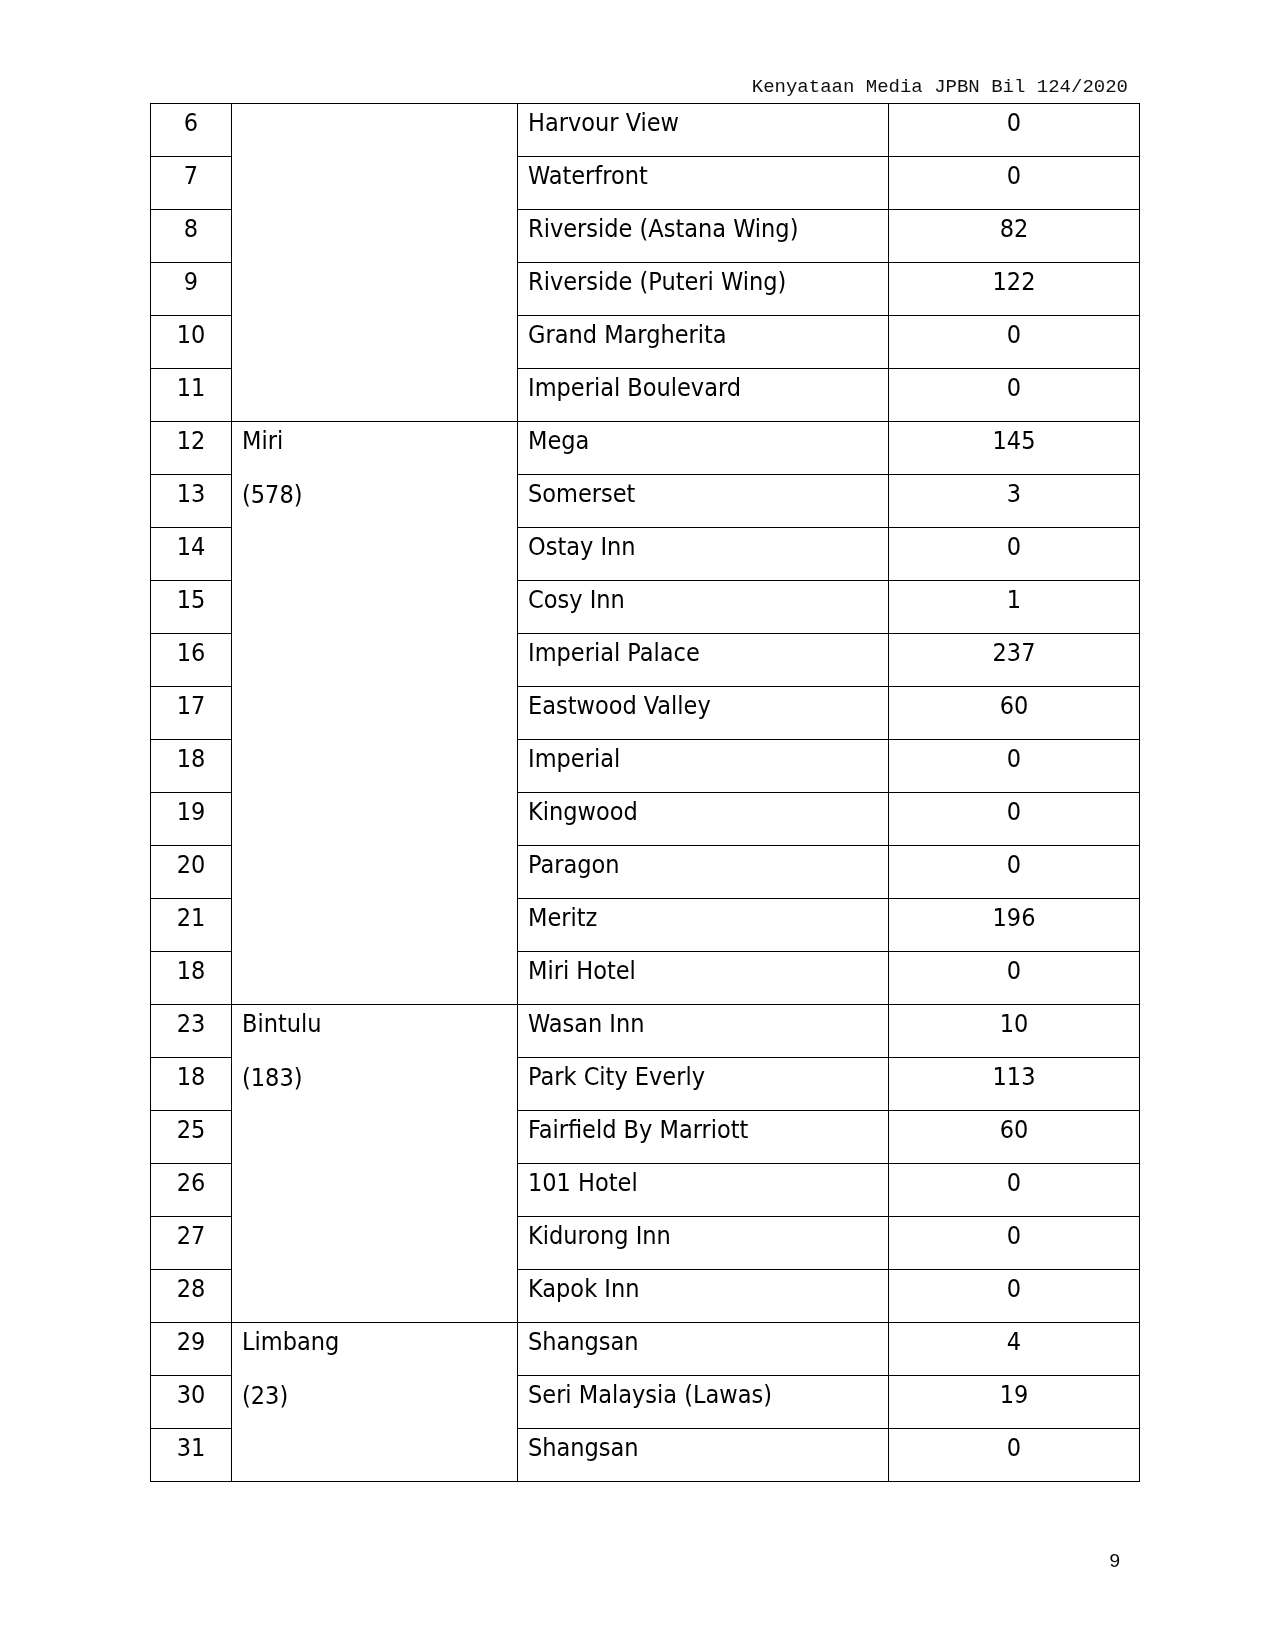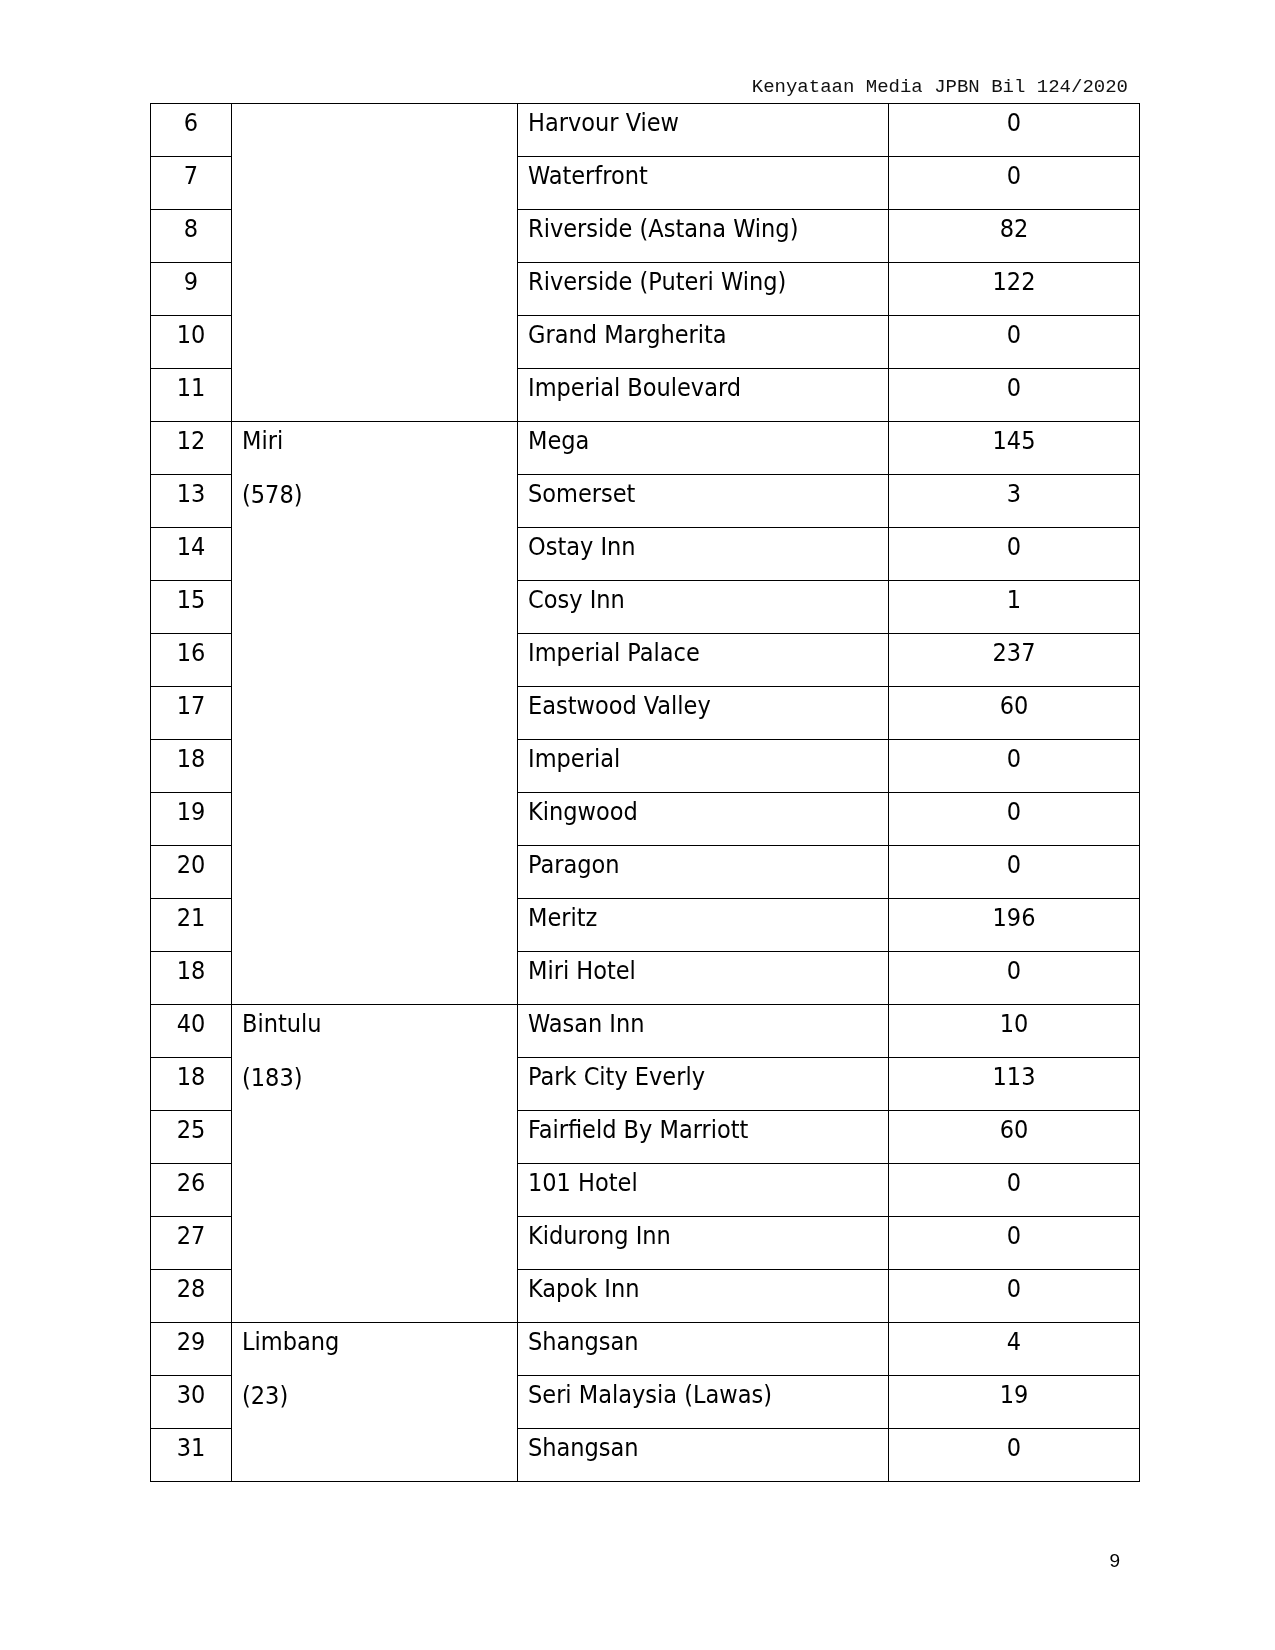--- a/index.html
+++ b/index.html
@@ -113,21 +113,21 @@
         <td class="no">21</td>
         <td class="hotel">Meritz</td>
         <td class="count">196</td>
       </tr>
       <tr>
         <td class="no">18</td>
         <td class="hotel">Miri Hotel</td>
         <td class="count">0</td>
       </tr>
       <tr>
-        <td class="no">40</td>
+        <td class="no">23</td>
         <td class="district" rowspan="6">
           <span class="dist-name">Bintulu</span>
           <span class="dist-count">(183)</span>
         </td>
         <td class="hotel">Wasan Inn</td>
         <td class="count">10</td>
       </tr>
       <tr>
         <td class="no">18</td>
         <td class="hotel">Park City Everly</td>

